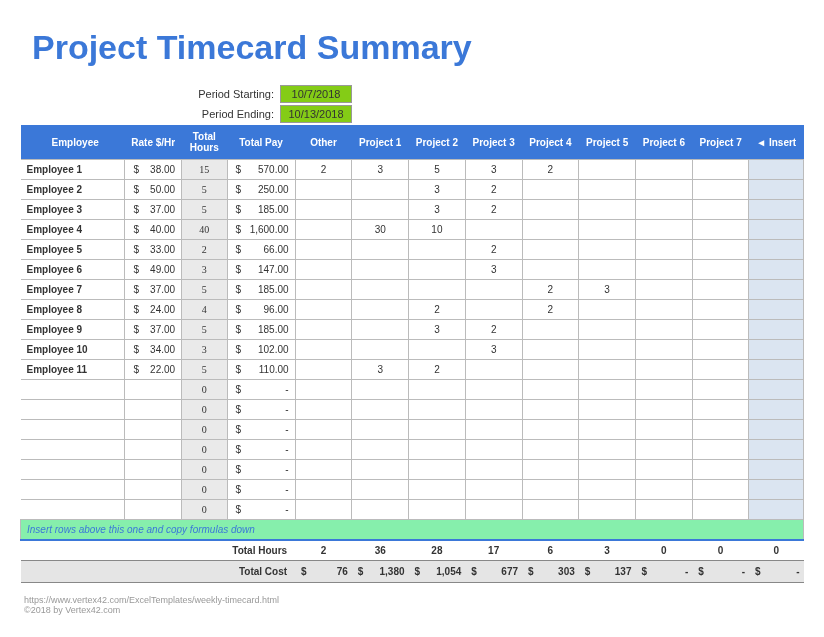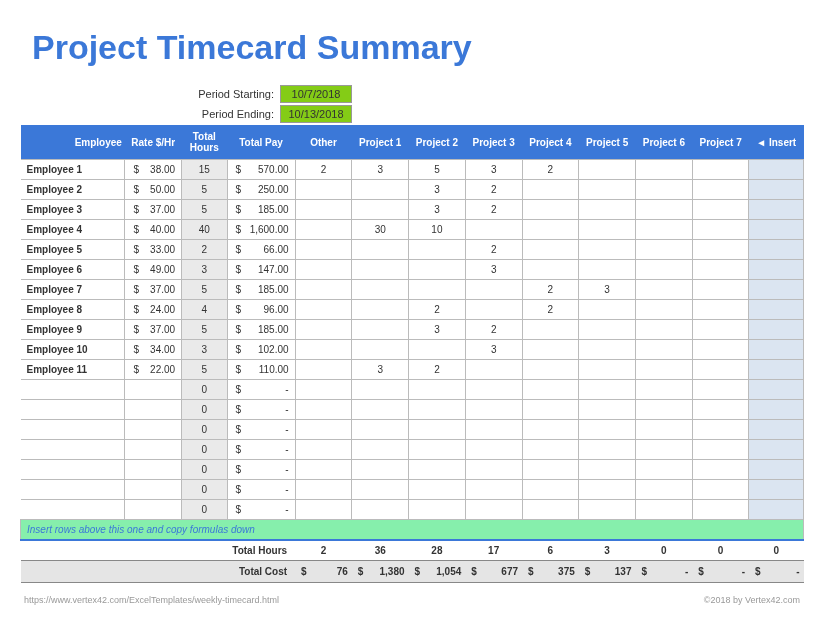--- a/index.html
+++ b/index.html
@@ -50,37 +50,37 @@
   thead th {
     background: #3b78d8;
     color: #fff;
     font-weight: bold;
     font-size: 10px;
     padding: 6px 3px;
     text-align: center;
     vertical-align: middle;
     height: 34px;
   }
-  thead th.left { text-align: right; padding-left: 8px; }
+  thead th.left { text-align: center; padding-left: 8px; }
   tbody td {
     border: 1px solid #bbb;
     padding: 3px 4px;
     text-align: center;
     height: 20px;
     font-size: 10px;
   }
   tbody td.emp {
     text-align: left;
     font-weight: bold;
     padding-left: 6px;
     border-left: none;
   }
   .rate-cell { text-align: right; padding-right: 6px; }
   .rate-cell .dollar { float: left; padding-left: 4px; }
-  .hours-col { background: #eaeaea; }
+  .hours-col { background: #eaeaea; font-family: Liberation Serif, serif; }
   .pay-cell { text-align: right; padding-right: 6px; }
   .pay-cell .dollar { float: left; padding-left: 4px; }
   .insert-col { background: #dbe5f1; }
   .note-row td {
     background: #86efac;
     font-style: italic;
     color: #3b78d8;
     text-align: left;
     padding-left: 6px;
     border-top: 1px solid #3b78d8;
@@ -110,20 +110,21 @@
   }
   .tc-cell { text-align: right; padding-right: 4px; font-size: 10px; }
   .tc-cell .dollar { float: left; padding-left: 2px; }
   .footer {
     display: flex;
     justify-content: space-between;
     margin-top: 12px;
     font-size: 9px;
     color: #999;
     padding: 0 4px;
+    flex-direction: column;
   }
   .col-emp { width: 92px; }
   .col-rate { width: 50px; }
   .col-hours { width: 40px; }
   .col-pay { width: 60px; }
   .col-proj { width: 50px; }
   .col-insert { width: 48px; }
 </style>
 </head>
 <body>
@@ -468,21 +469,21 @@
       </tr>
       <tr class="total-cost-row">
         <td></td>
           <td></td>
           <td></td>
         <td class="lbl">Total Cost</td>
         <td class="tc-cell"><span class="dollar">$</span><span>76</span></td>
         <td class="tc-cell"><span class="dollar">$</span><span>1,380</span></td>
         <td class="tc-cell"><span class="dollar">$</span><span>1,054</span></td>
         <td class="tc-cell"><span class="dollar">$</span><span>677</span></td>
-        <td class="tc-cell"><span class="dollar">$</span><span>375</span></td>
+        <td class="tc-cell"><span class="dollar">$</span><span>303</span></td>
         <td class="tc-cell"><span class="dollar">$</span><span>137</span></td>
         <td class="tc-cell"><span class="dollar">$</span><span>-</span></td>
         <td class="tc-cell"><span class="dollar">$</span><span>-</span></td>
         <td class="tc-cell"><span class="dollar">$</span><span>-</span></td>
       </tr>
     </tbody>
   </table>
 
   <div class="footer">
     <span>https://www.vertex42.com/ExcelTemplates/weekly-timecard.html</span>

